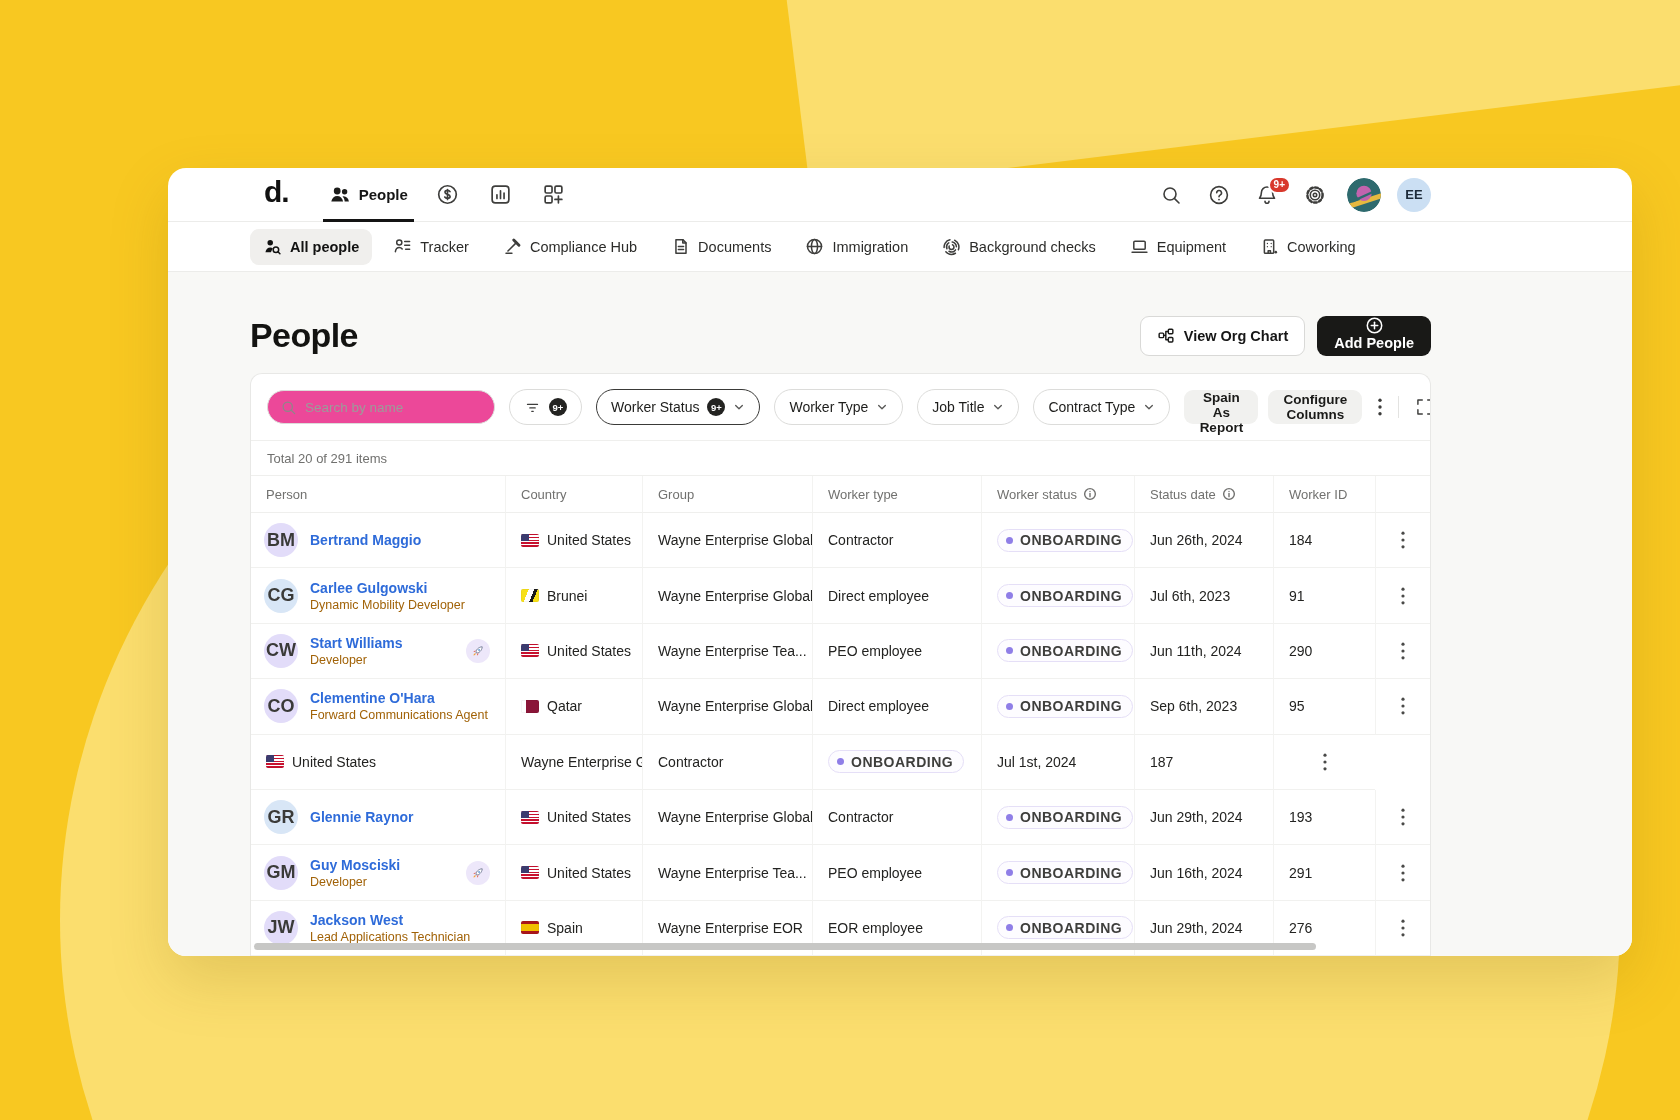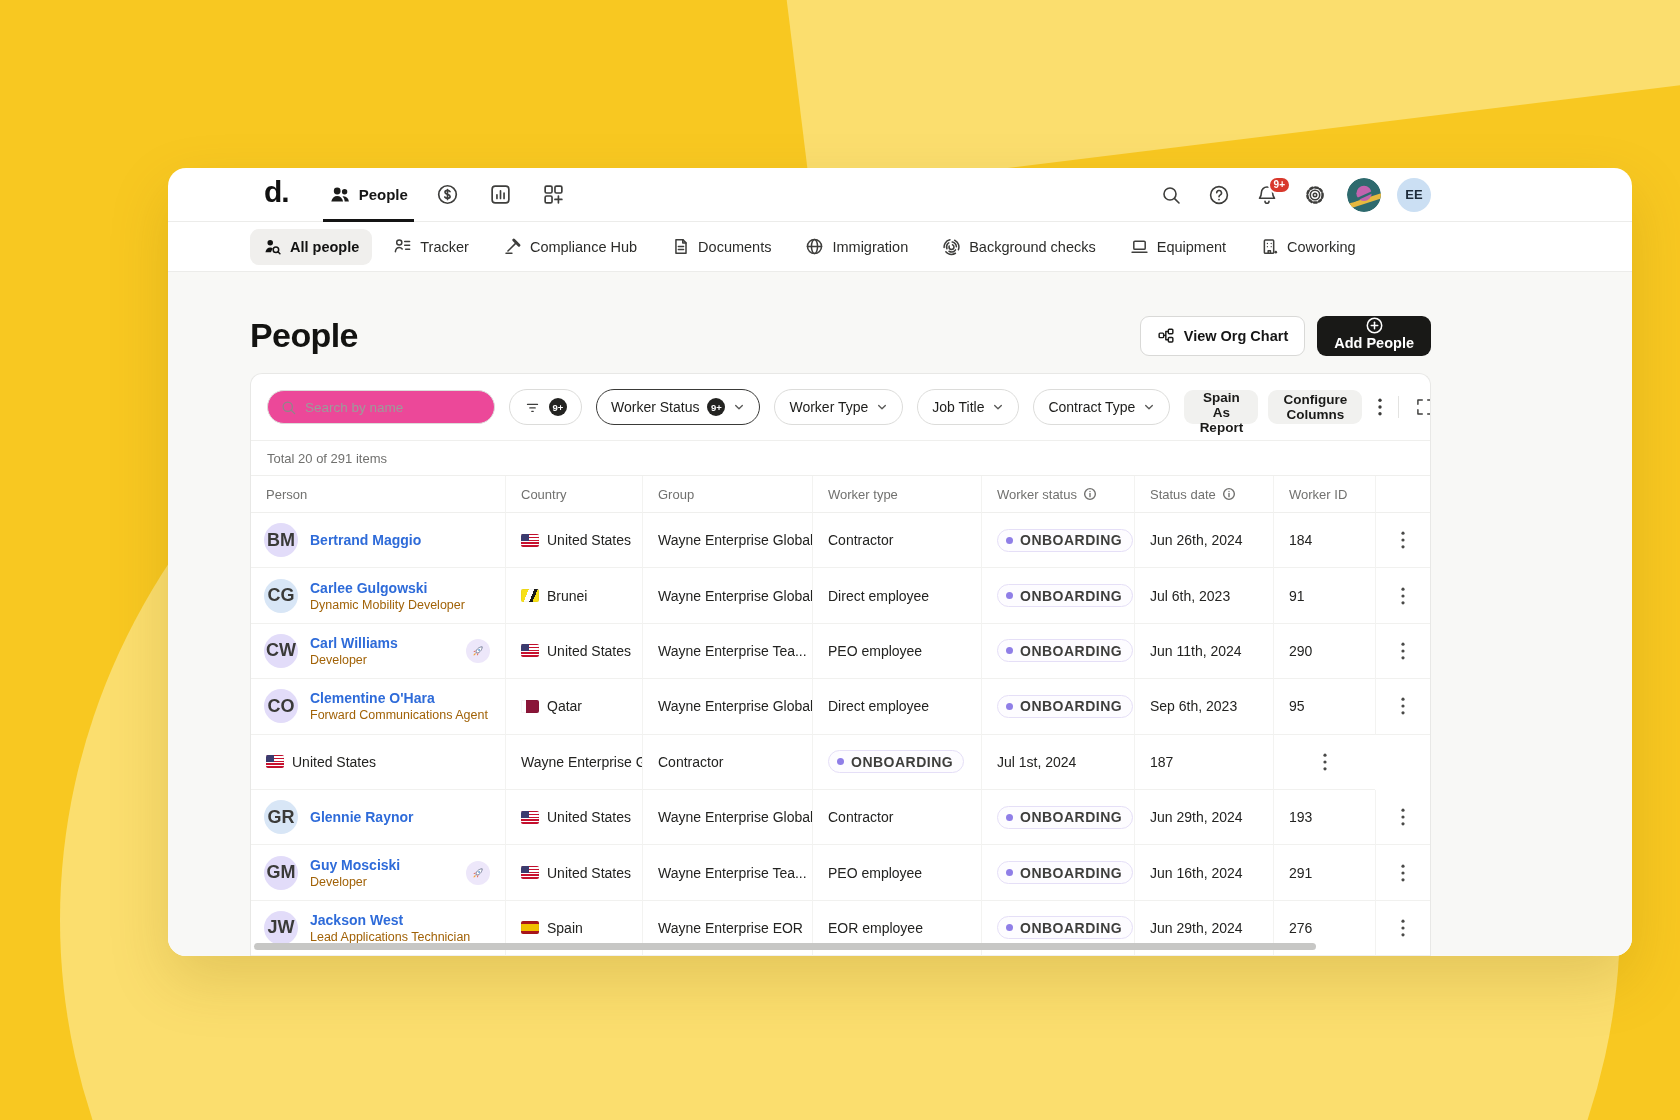--- a/index.html
+++ b/index.html
@@ -450,21 +450,21 @@
                     <circle cx="2" cy="15.8" r="1.6" fill="#4a4a48"></circle>
         </svg>
       </button>
     </div>
   </div>
 
   <div class="tgrid tr">
     <div class="td td-person">
       <span class="avatar" style="background: rgb(226, 220, 249);">CW</span>
       <span class="pcol">
-        <a class="pname">Carl Williams</a>
+        <a class="pname">Start Williams</a>
         <span class="psub">Developer</span>
       </span>
       <span class="rocket">
         <svg width="14" height="14" viewBox="0 0 16 16">
           <g transform="rotate(45 8 8)">
             <path d="M8 1.2c1.5 1.5 2.1 3.6 2.1 5.6 0 1.6-.6 3.1-2.1 4.2-1.5-1.1-2.1-2.6-2.1-4.2 0-2 .6-4.1 2.1-5.6z" fill="#fff" stroke="#66708a" stroke-width="0.9"></path>
             <circle cx="8" cy="6.2" r="1.2" fill="#7aa7d9"></circle>
             <path d="M5.9 9.3L4.3 12l2.1-.6zM10.1 9.3l1.6 2.7-2.1-.6z" fill="#e25d4f"></path>
             <path d="M8 11.4l.9 2.1L8 15.4l-.9-1.9z" fill="#f2a33c"></path>
           </g>

